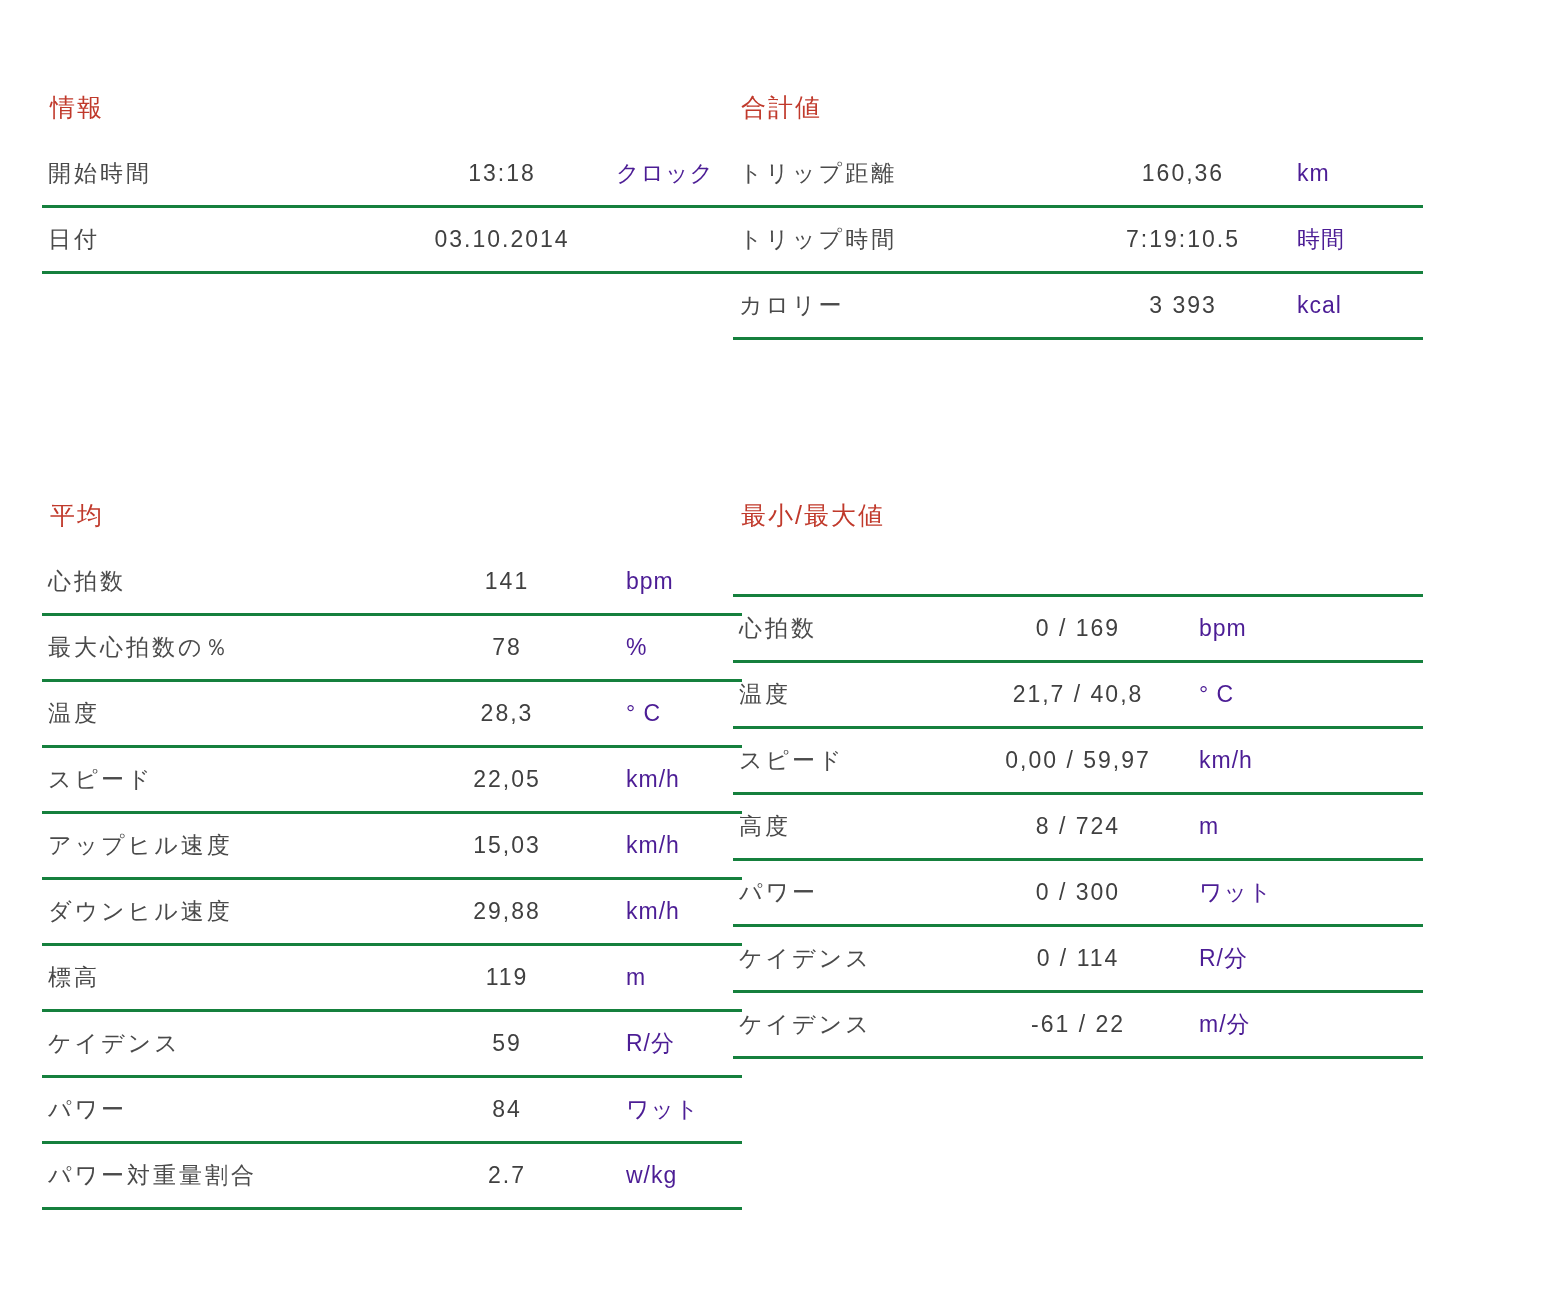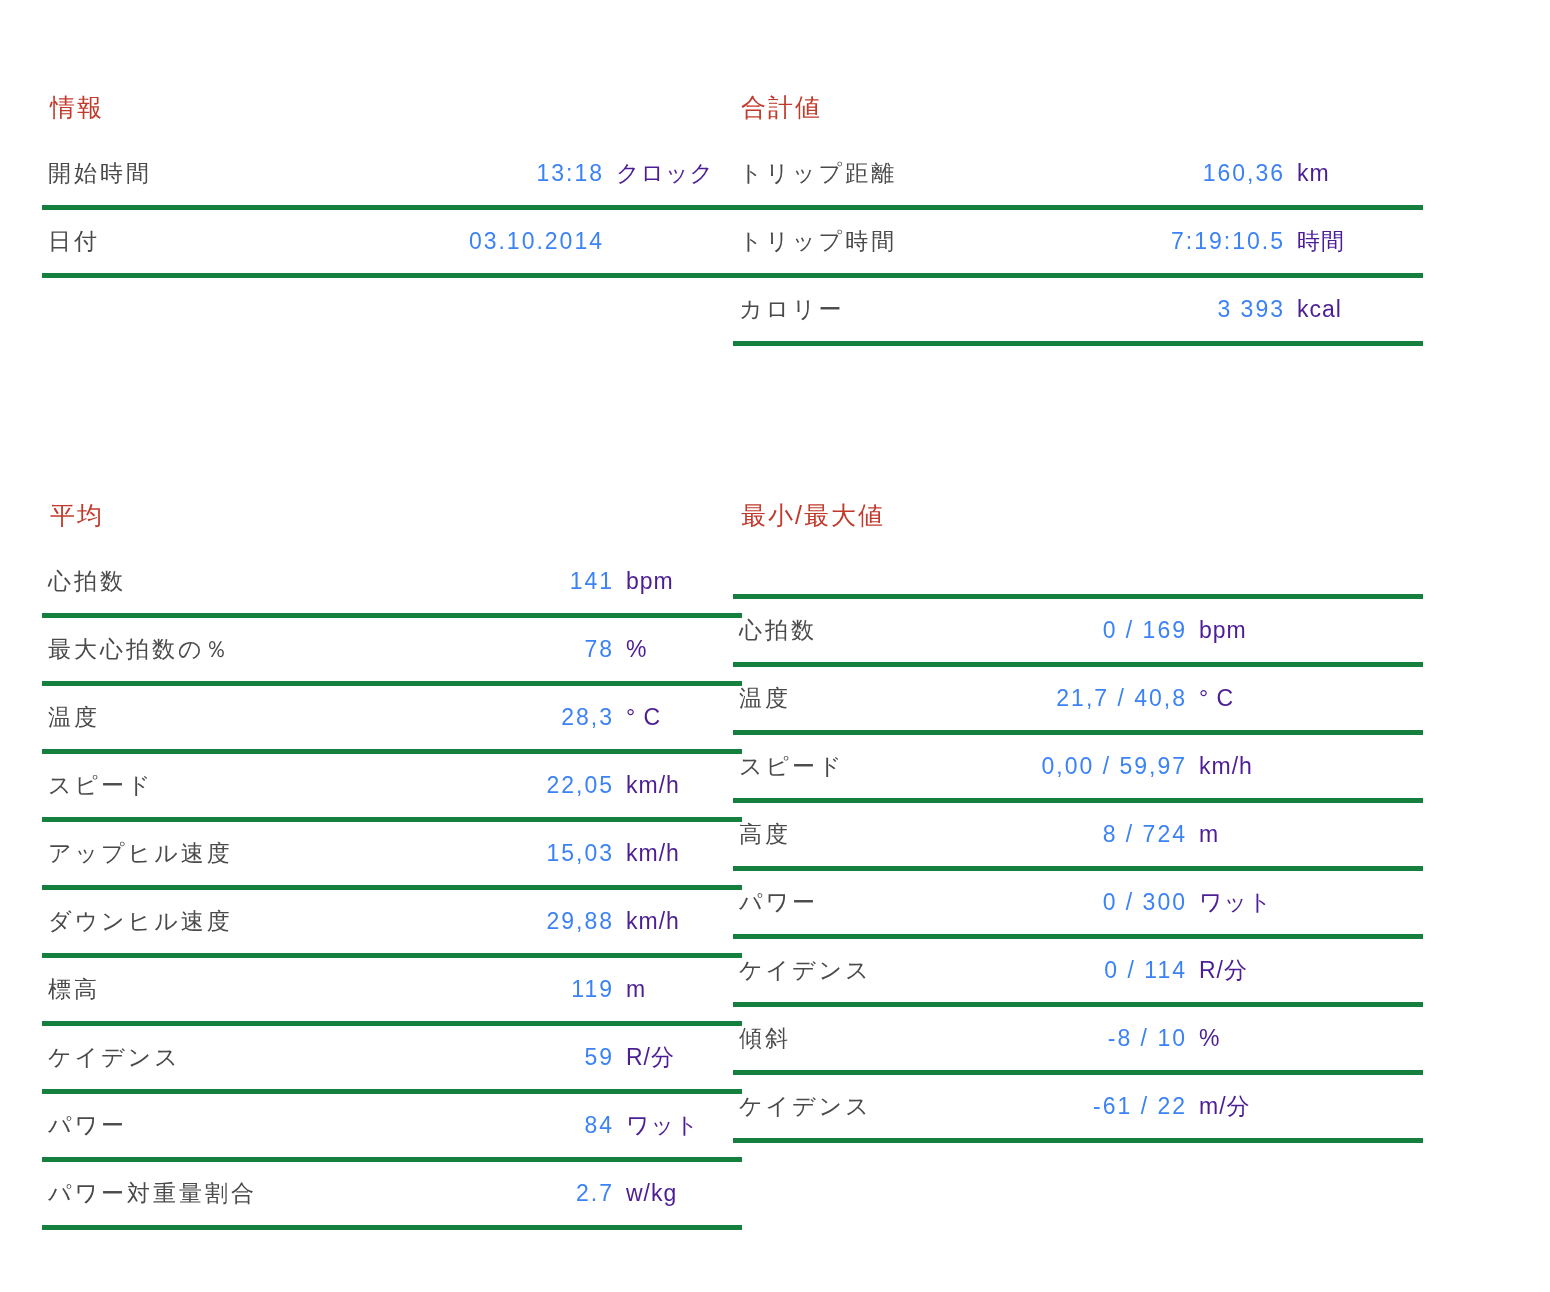--- a/index.html
+++ b/index.html
@@ -31,36 +31,36 @@
     padding-left: 8px;
     margin-bottom: 18px;
     font-weight: normal;
   }
   table.stats {
     border-collapse: collapse;
     width: 100%;
     table-layout: fixed;
   }
   table.stats tr {
-    border-bottom: 5px solid #15803d;
+    border-bottom: 3px solid #15803d;
   }
   table.stats td {
     padding: 16px 6px 16px 6px;
     vertical-align: middle;
     font-size: 23px;
   }
   td.lbl {
     color: #4a4a4a;
     letter-spacing: 3px;
     white-space: nowrap;
     padding-left: 34px;
   }
   td.val {
-    color: #3b82f6;
-    text-align: right;
+    color: #404040;
+    text-align: center;
     letter-spacing: 2px;
     white-space: nowrap;
     font-size: 23px;
     padding-right: 6px;
   }
   td.unit {
     color: #4c1d95;
     font-size: 16px;
     letter-spacing: 1px;
     text-align: left;
@@ -221,25 +221,20 @@
           <td class="lbl">パワー</td>
           <td class="val">0 / 300</td>
           <td class="unit">ワット</td>
         </tr>
         <tr>
           <td class="lbl">ケイデンス</td>
           <td class="val">0 / 114</td>
           <td class="unit">R/分</td>
         </tr>
         <tr>
-          <td class="lbl">傾斜</td>
-          <td class="val">-8 / 10</td>
-          <td class="unit">%</td>
-        </tr>
-        <tr>
           <td class="lbl">ケイデンス</td>
           <td class="val">-61 / 22</td>
           <td class="unit">m/分</td>
         </tr>
       </tbody>
     </table>
   </section>
 
 </div>
 

